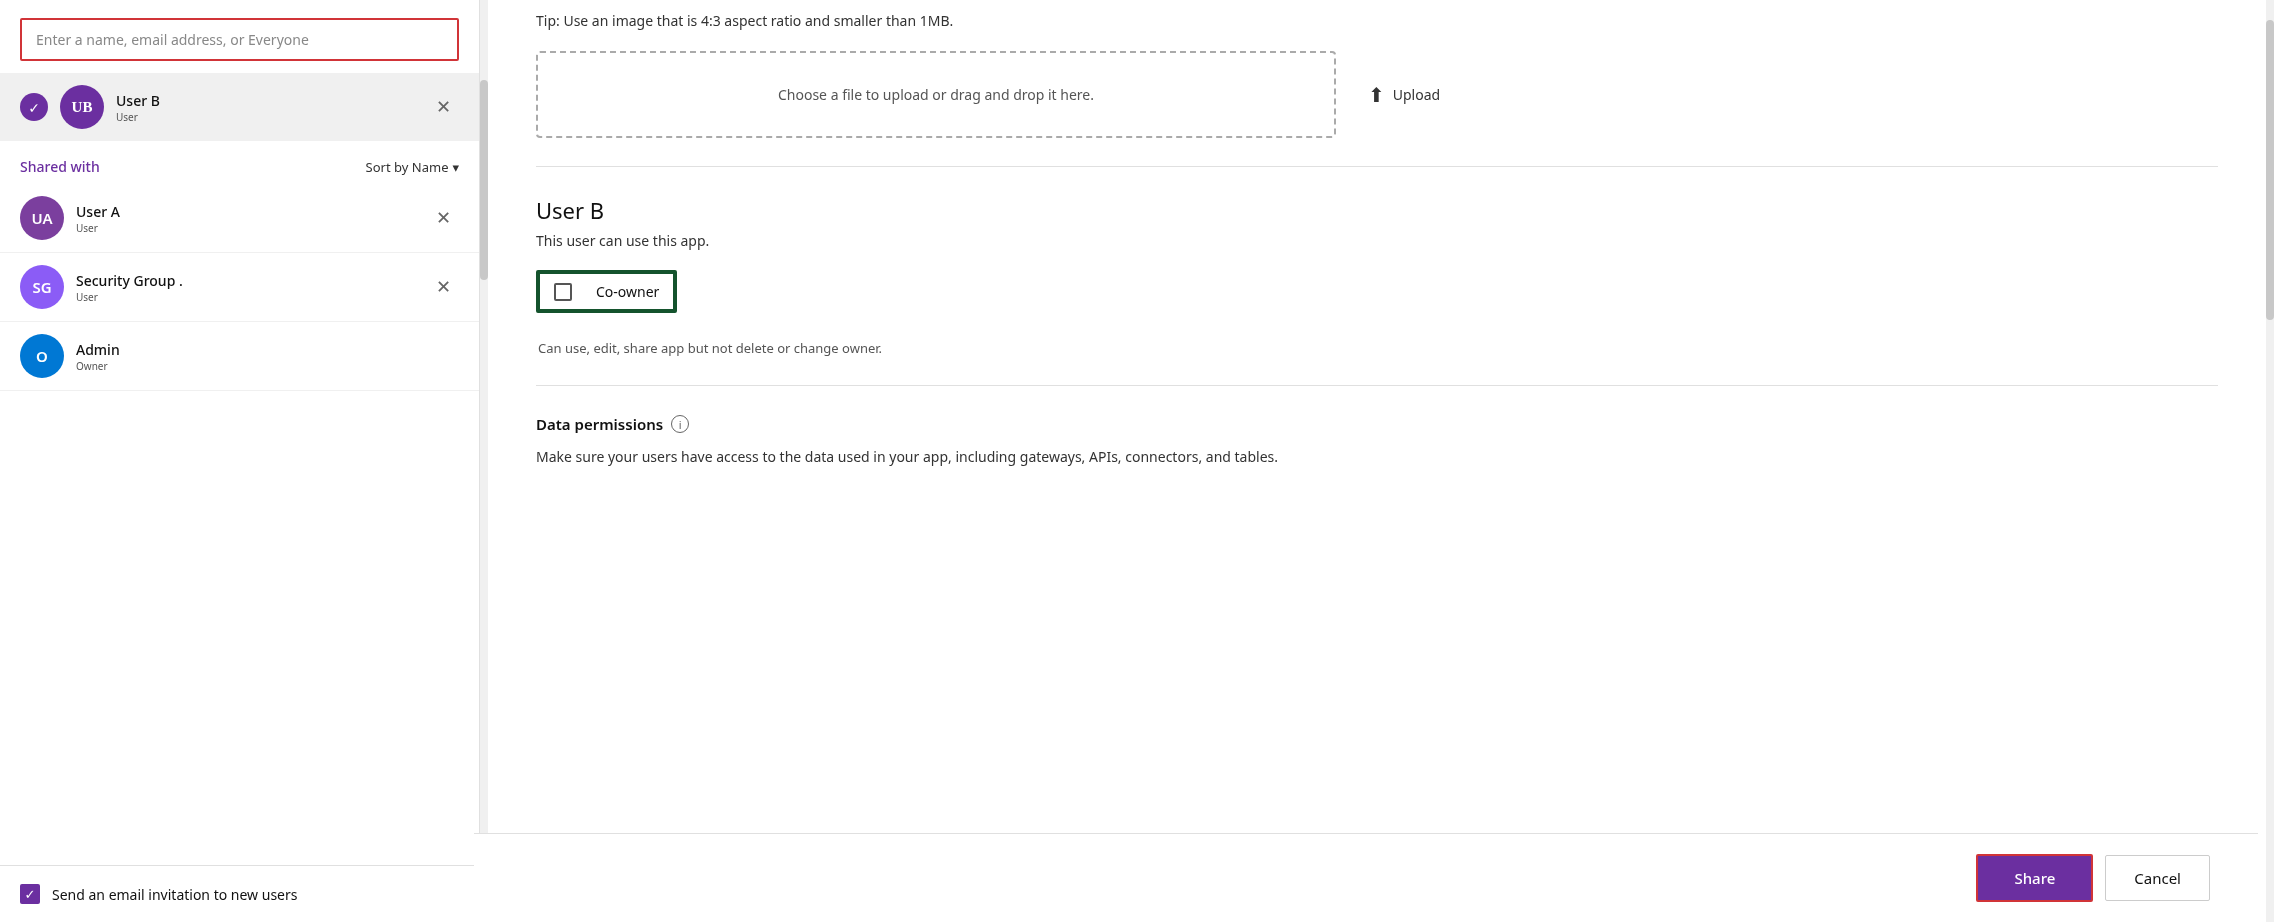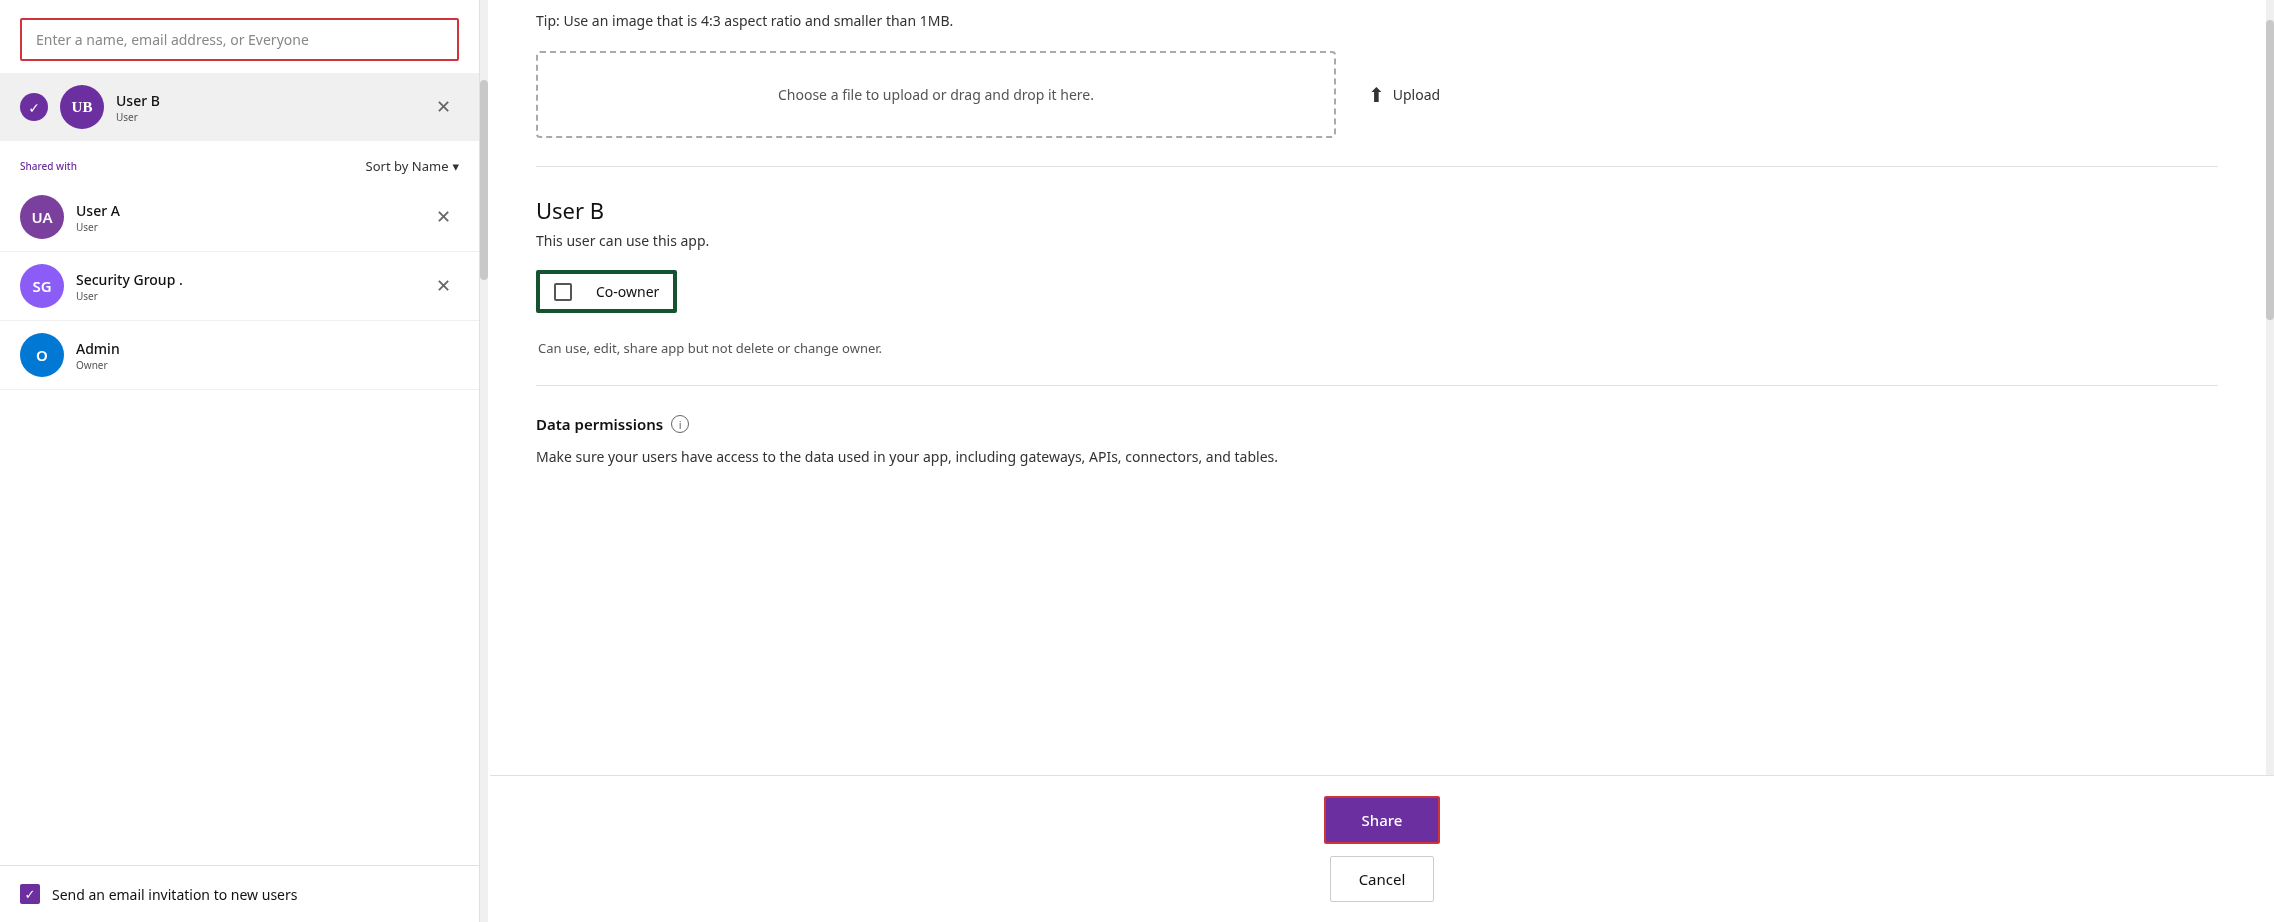--- a/index.html
+++ b/index.html
@@ -100,21 +100,21 @@
     }
 
     .shared-with-header {
       display: flex;
       align-items: center;
       justify-content: space-between;
       padding: 16px 20px 8px 20px;
     }
     .shared-with-label {
       color: #6b2fa0;
-      font-size: 10px;
+      font-size: 14px;
       font-weight: 500;
     }
     .sort-by-btn {
       display: flex;
       align-items: flex-start;
       gap: 4px;
       background: none;
       border: none;
       cursor: pointer;
       color: #333;
@@ -446,21 +446,21 @@
   <div class="data-permissions-section">
     <div class="data-perm-header">
       <span class="data-perm-title">Data permissions</span>
       <div class="info-icon">i</div>
     </div>
     <div class="data-perm-desc">Make sure your users have access to the data used in your app, including gateways, APIs, connectors, and tables.</div>
   </div>
 
   <div style="height: 100px;"></div>
 
-  <div class="bottom-bar" style="position: fixed; bottom: 0; right: 0; width: calc(2274px - 490px); background: #fff; border-top: 1px solid #e0e0e0; display: flex; justify-content: flex-end; gap: 12px; padding: 20px 48px; z-index: 10; flex-direction: column;">
+  <div class="bottom-bar" style="position: fixed; bottom: 0; right: 16px; width: calc(2274px - 490px); background: #fff; border-top: 1px solid #e0e0e0; display: flex; justify-content: flex-end; gap: 12px; padding: 20px 48px; z-index: 10;">
     <button class="btn-share">Share</button>
     <button class="btn-cancel">Cancel</button>
   </div>
 
 </div>
 
 <div class="right-scrollbar">
   <div class="right-scrollbar-thumb"></div>
 </div>
 

